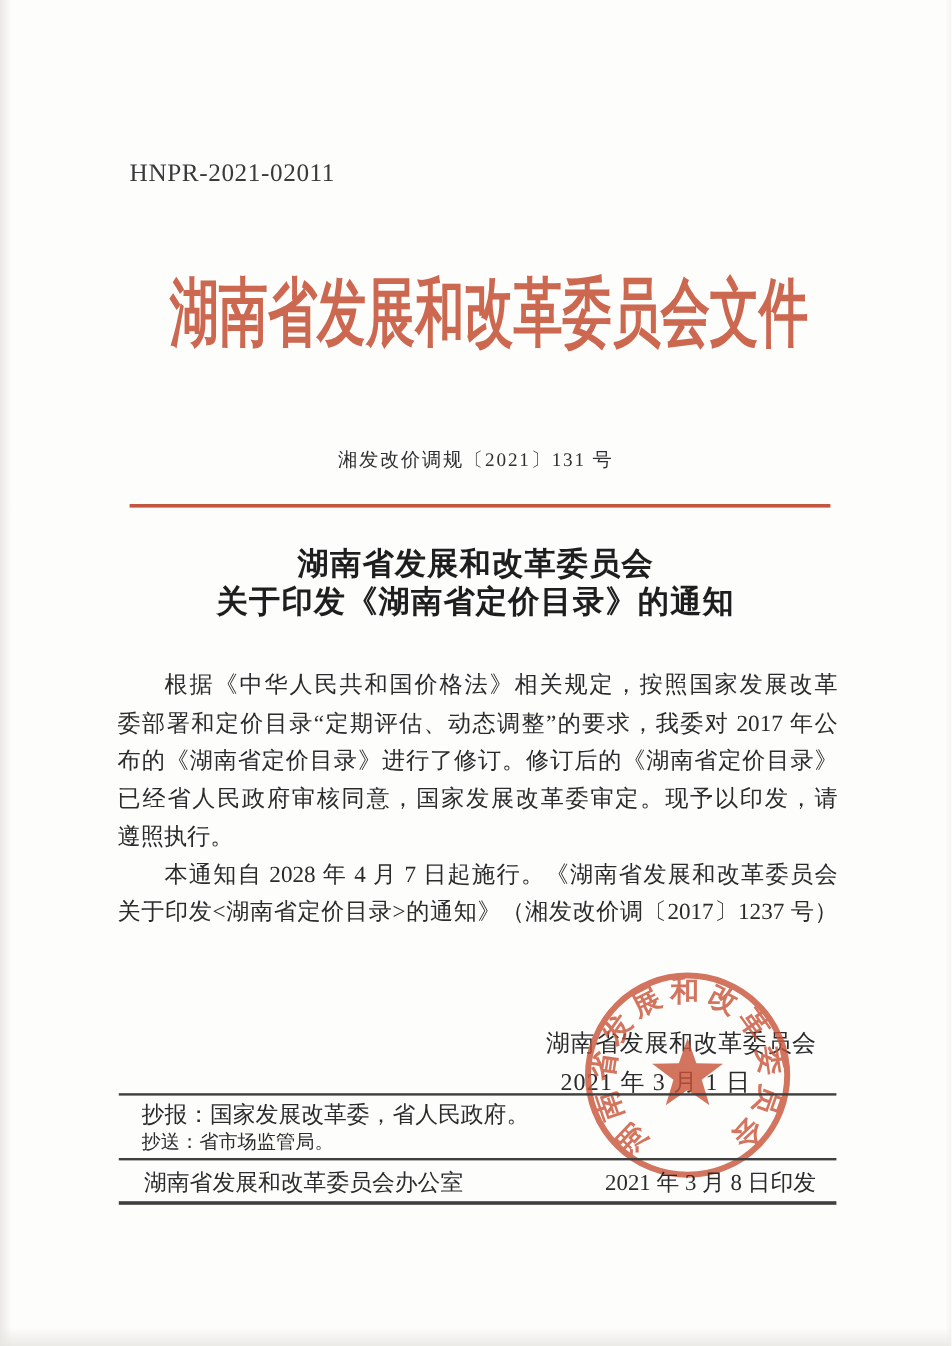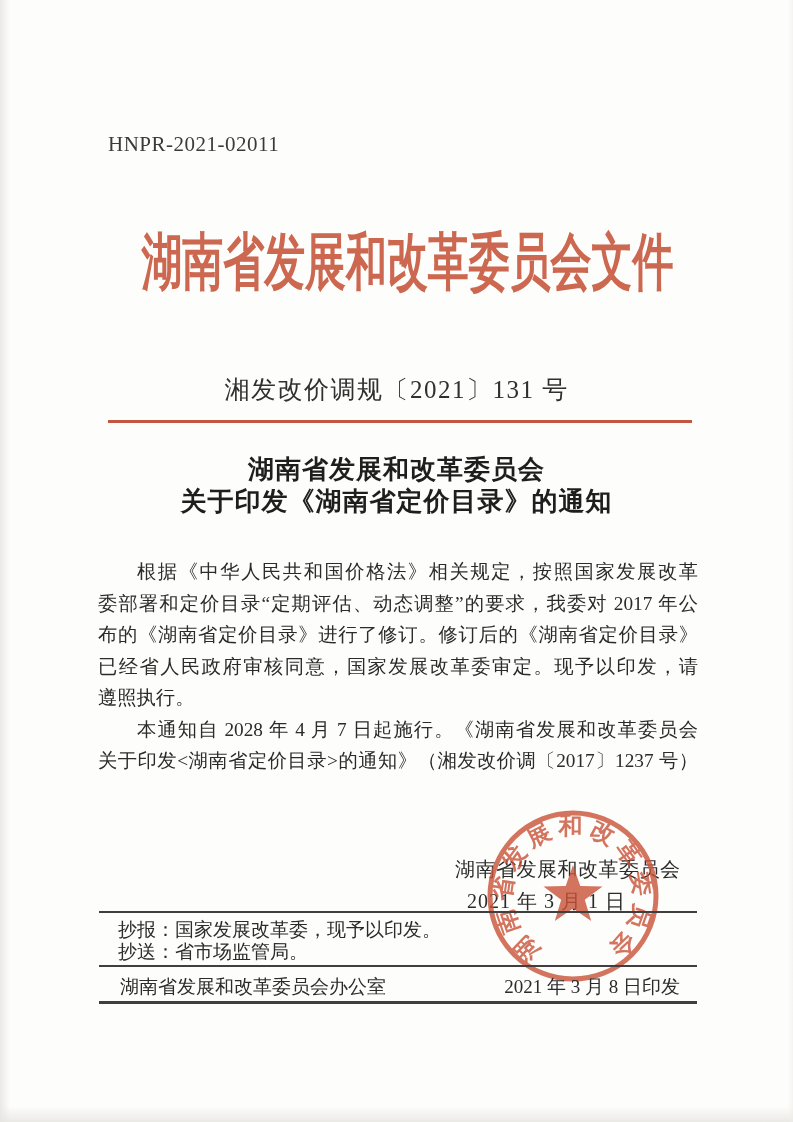--- a/index.html
+++ b/index.html
@@ -20,21 +20,21 @@
   .doc-id { position:absolute; left:108px; top:132px; font-size:21px; letter-spacing:.5px; color:#3a3a3a; }
 
   .banner {
     position:absolute; left:0; top:222px; width:793px; text-align:center;
     font-size:62px; font-weight:bold; color:#cc6750; line-height:80px;
     transform:scaleX(.66) translateX(10px); transform-origin:50% 50%;
     white-space:nowrap;
   }
 
   .doc-number { position:absolute; left:0; top:373px; width:793px; text-align:center;
-                font-size:25px; letter-spacing:1.5px; color:#303030; }
+                font-size:16px; letter-spacing:1.5px; color:#303030; }
 
   .red-rule { position:absolute; left:108px; top:420px; width:584px; height:3px; background:#c25741; }
 
   .doc-title { position:absolute; left:0; top:454px; width:793px; text-align:center;
                font-size:26px; font-weight:bold; line-height:32px; color:#1e1e1e; letter-spacing:1px; }
 
   .body-col { position:absolute; left:98px; top:556px; width:600px; font-size:19.3px; color:#2b2b2b; }
   .bline { width:600px; height:31.5px; line-height:31.5px; overflow:hidden; }
   .fill  { text-align:justify; text-align-last:justify; }
   .first { text-indent:39px; }
@@ -45,21 +45,21 @@
   .seal { position:absolute; left:485px; top:808px; width:176px; height:176px; opacity:.8; }
   .seal text { font-family:"Liberation Serif","DejaVu Serif",serif; font-weight:bold;
                font-size:24px; letter-spacing:5.5px; }
 
   .f-line  { position:absolute; left:99px; width:598px; background:#3f3f3f; }
   .f-line1 { top:911px;  height:2px; }
   .f-line2 { top:965px;  height:2px; }
   .f-line3 { top:1001px; height:3px; }
 
   .copy-report { position:absolute; left:118px; top:919px; font-size:19px; line-height:22px; }
-  .copy-send   { position:absolute; left:118px; top:942px; font-size:19px; line-height:22px;font-family:Liberation Mono, monospace; }
+  .copy-send   { position:absolute; left:118px; top:942px; font-size:16px; line-height:22px; }
   .issuer      { position:absolute; left:120px; top:976px; font-size:19px; line-height:22px; }
   .print-date  { position:absolute; right:113px; top:976px; font-size:19px; line-height:22px; }
 </style>
 </head>
 <body>
 
 <div class="page">
 
   <div class="edge-left"></div>
   <div class="edge-bottom"></div>
@@ -96,20 +96,20 @@
     <polygon points="88,57 95.3,78 117.5,78.4 99.8,91.8 106.2,113.1 88,100.4 69.8,113.1 76.2,91.8 58.5,78.4 80.7,78" fill="#c95238"></polygon>
     <g transform="rotate(-60 88 88)">
       <path id="sealArc" d="M 26,88 A 62,62 0 1 1 150,88 A 62,62 0 1 1 26,88" fill="none"></path>
       <text fill="#c95238">
         <textPath href="#sealArc" startOffset="0">湖南省发展和改革委员会</textPath>
       </text>
     </g>
   </svg>
 
   <div class="f-line f-line1"></div>
-  <div class="copy-report">抄报：国家发展改革委，现予以印发。</div>
+  <div class="copy-report">抄报：国家发展改革委，省人民政府。</div>
   <div class="copy-send">抄送：省市场监管局。</div>
   <div class="f-line f-line2"></div>
   <div class="issuer">湖南省发展和改革委员会办公室</div>
   <div class="print-date">2021 年 3 月 8 日印发</div>
   <div class="f-line f-line3"></div>
 
 </div>
 
 </body></html>

